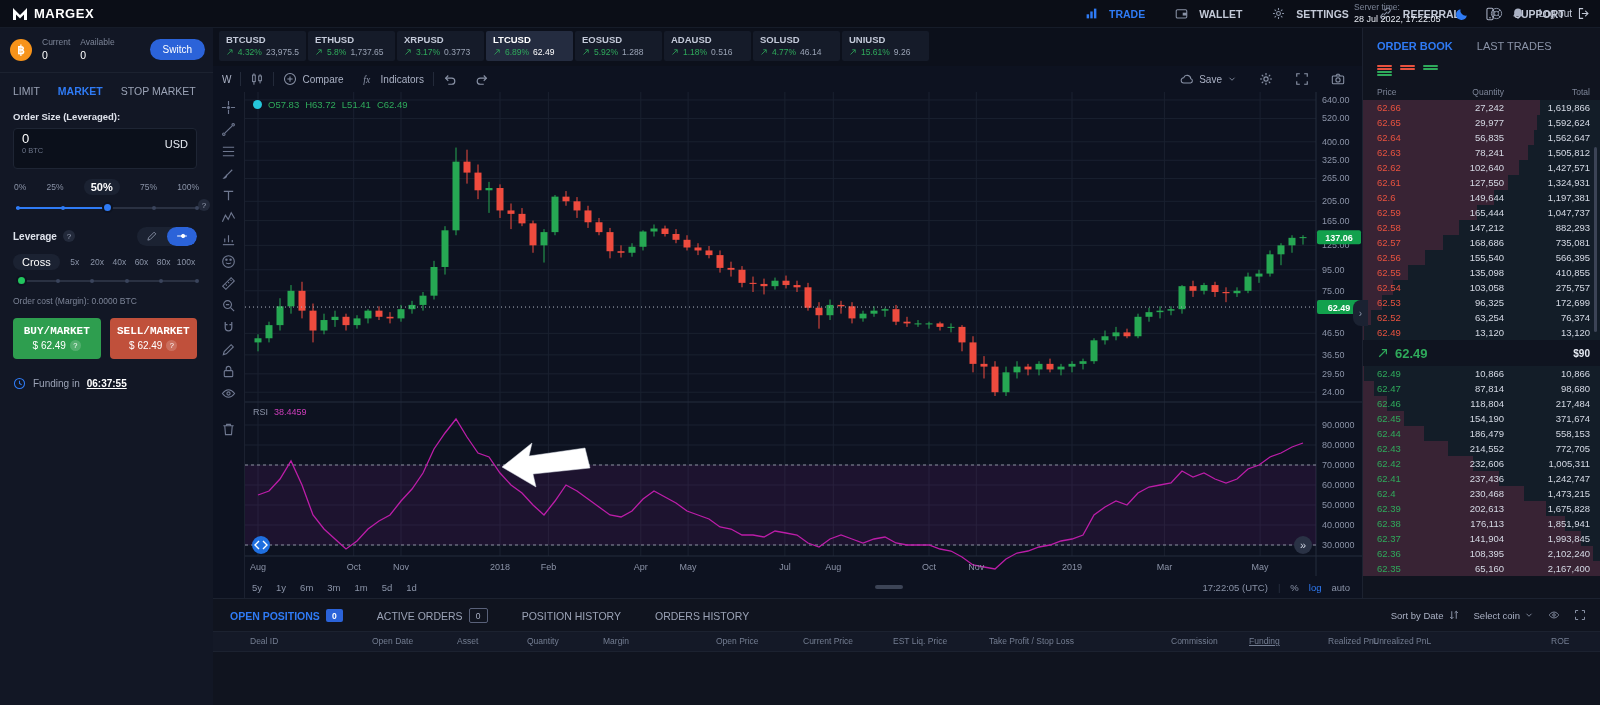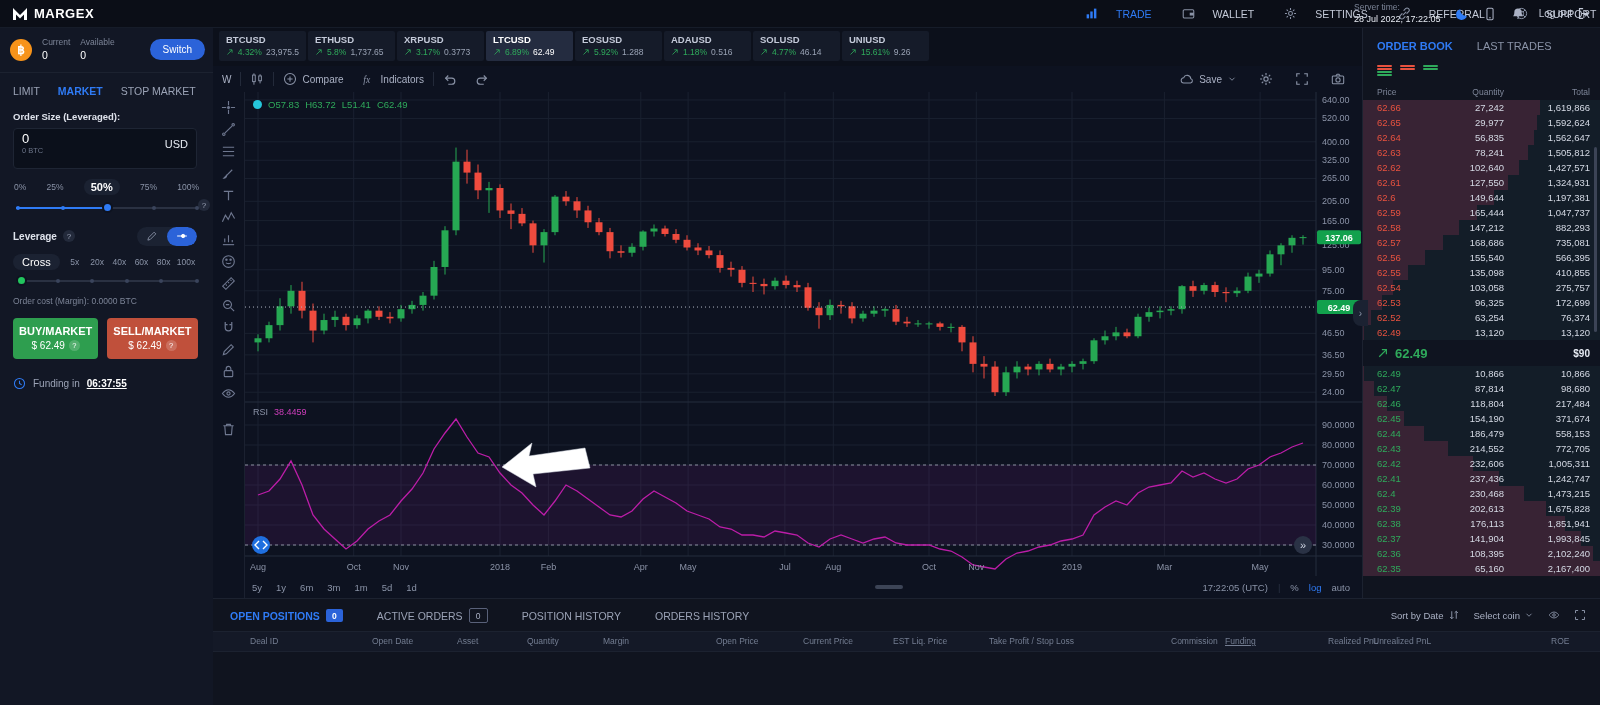--- a/index.html
+++ b/index.html
@@ -9,21 +9,21 @@
   .i{display:inline-flex;align-items:center;justify-content:center;}
   .i svg{width:100%;height:100%;display:block;}
 
   
   .topbar{position:absolute;left:0;top:0;width:1600px;height:27px;background:#0b0e17;
           border-bottom:1px solid #161c29;display:flex;align-items:center;z-index:5;}
   .brand{display:flex;align-items:center;gap:6px;padding-left:12px;}
   .brand .logo-m{width:16px;height:16px;color:#fff;}
   .brand-name{color:#fff;font-weight:bold;font-size:13px;letter-spacing:.5px;}
   .nav{position:absolute;left:1085px;display:flex;gap:30px;align-items:center;}
-  .nav-item{display:flex;gap:18px;align-items:center;color:#c4cad8;font-size:10.5px;font-weight:normal;cursor:pointer;}
+  .nav-item{display:flex;gap:11px;align-items:center;color:#c4cad8;font-size:10.5px;font-weight:bold;cursor:pointer;}
   .nav-item .i{width:13px;height:13px;color:#8a93a7;}
   .nav-item.active{color:#2f7bf5;}
   .nav-item.active .i{color:#2f7bf5;}
   .top-right{position:absolute;right:10px;display:flex;align-items:center;gap:14px;}
   .servertime{text-align:left;line-height:1.2;}
   .servertime .lbl{color:#7d8598;font-size:8.5px;display:block;}
   .servertime .val{color:#e6eaf2;font-size:9px;}
   .top-ico{width:14px;height:14px;color:#aab1c4;}
   .top-ico.moon{color:#2f7bf5;}
   .logout{display:flex;gap:5px;align-items:center;color:#c4cad8;font-size:10px;}
@@ -66,21 +66,21 @@
   .lev-toggle{margin-left:auto;display:flex;background:#1b2232;border-radius:12px;overflow:hidden;}
   .lev-toggle .opt{width:30px;height:19px;display:flex;align-items:center;justify-content:center;color:#8a93a7;cursor:pointer;}
   .lev-toggle .opt.active{background:#2b63d9;color:#fff;border-radius:12px;}
   .lev-toggle .i{width:12px;height:12px;}
   .cross-row{display:flex;align-items:center;padding:8px 16px 0 13px;color:#8a93a7;font-size:8.5px;}
   .cross-pill{color:#fff;font-size:11px;background:#1b2232;border-radius:10px;padding:2px 9px;margin-right:4px;}
   .cross-row .lm{flex:1;text-align:center;}
   .ordercost{padding:10px 0 0 13px;color:#7d8598;font-size:8.5px;}
   .bs-row{display:flex;gap:9px;padding:12px 16px 0 13px;}
   .bs-btn{flex:1;height:41px;border:none;border-radius:4px;color:#fff;font-family:inherit;cursor:pointer;line-height:1.35;}
-  .bs-btn .l1{font-size:11px;font-weight:bold;display:block;}
+  .bs-btn .l1{font-size:11px;font-weight:bold;display:block;font-family:Liberation Mono, monospace;}
   .bs-btn .l2{font-size:10px;display:flex;align-items:center;justify-content:center;gap:4px;text-align:center;}
   .bs-btn .q2{width:11px;height:11px;border-radius:50%;background:rgba(255,255,255,.18);font-size:7.5px;
               display:inline-flex;align-items:center;justify-content:center;}
   .buy{background:#2e9e4f;}
   .sell{background:#c0503b;}
   .funding{display:flex;align-items:center;gap:7px;padding:18px 0 0 13px;font-size:10px;color:#9ba3b6;}
   .funding .i{width:13px;height:13px;color:#2f7bf5;}
   .funding b{color:#fff;text-decoration:underline;}
 
   
@@ -1317,18 +1317,18 @@
       <span style="left: 17px;">Deal ID</span>
       <span style="left: 139px;">Open Date</span>
       <span style="left: 224px;">Asset</span>
       <span style="left: 294px;">Quantity</span>
       <span style="left: 370px;">Margin</span>
       <span style="left: 483px;">Open Price</span>
       <span style="left: 570px;">Current Price</span>
       <span style="left: 660px;">EST Liq. Price</span>
       <span style="left: 756px;">Take Profit / Stop Loss</span>
       <span style="left: 938px;">Commission</span>
-      <span style="left: 992px; text-decoration: underline;">Funding</span>
+      <span style="left: 1016px; text-decoration: underline;">Funding</span>
       <span style="left: 1095px;">Realized PnL</span>
       <span style="left: 1140px;">Unrealized PnL</span>
       <span style="left: 1318px;">ROE</span>
     </div>
 </section>
 
 </body></html>

